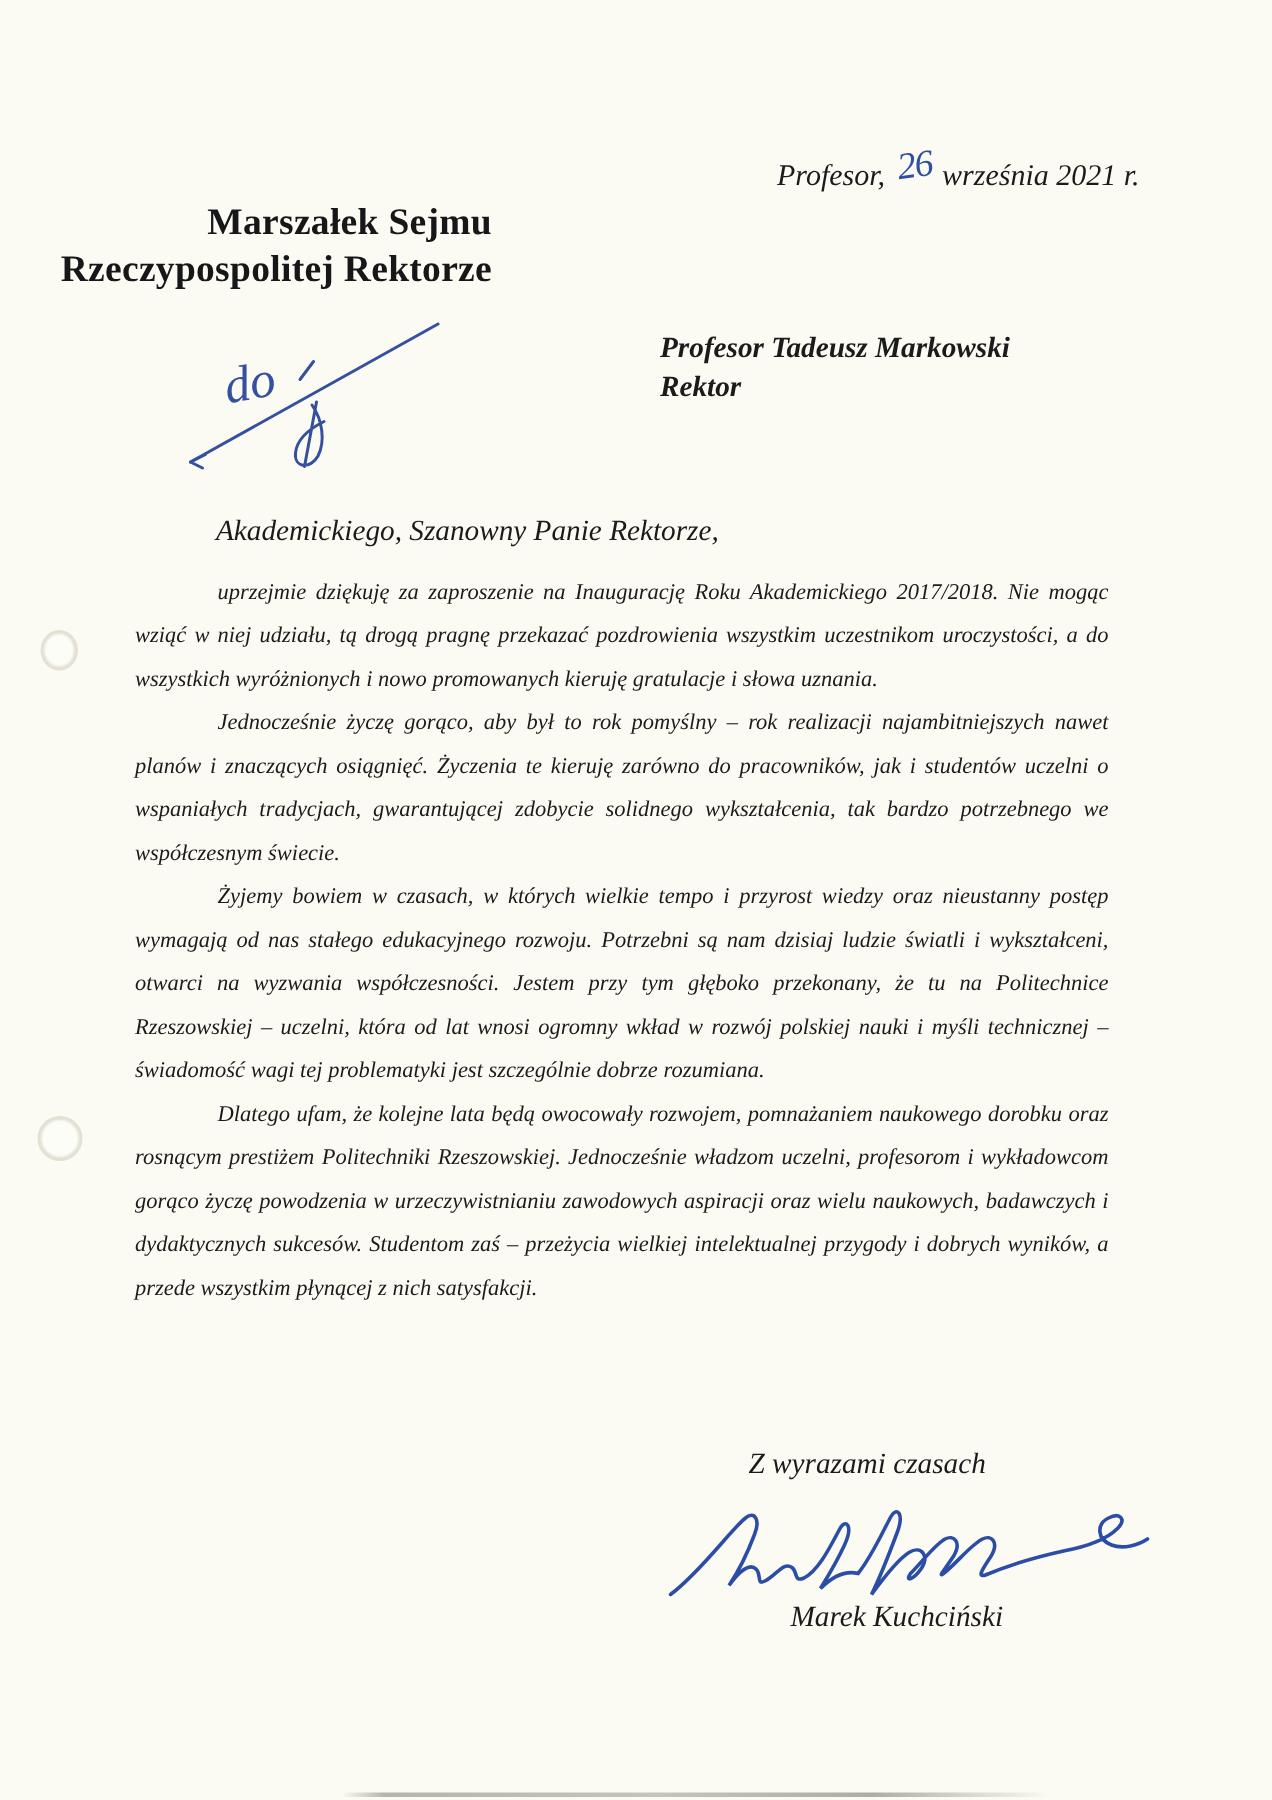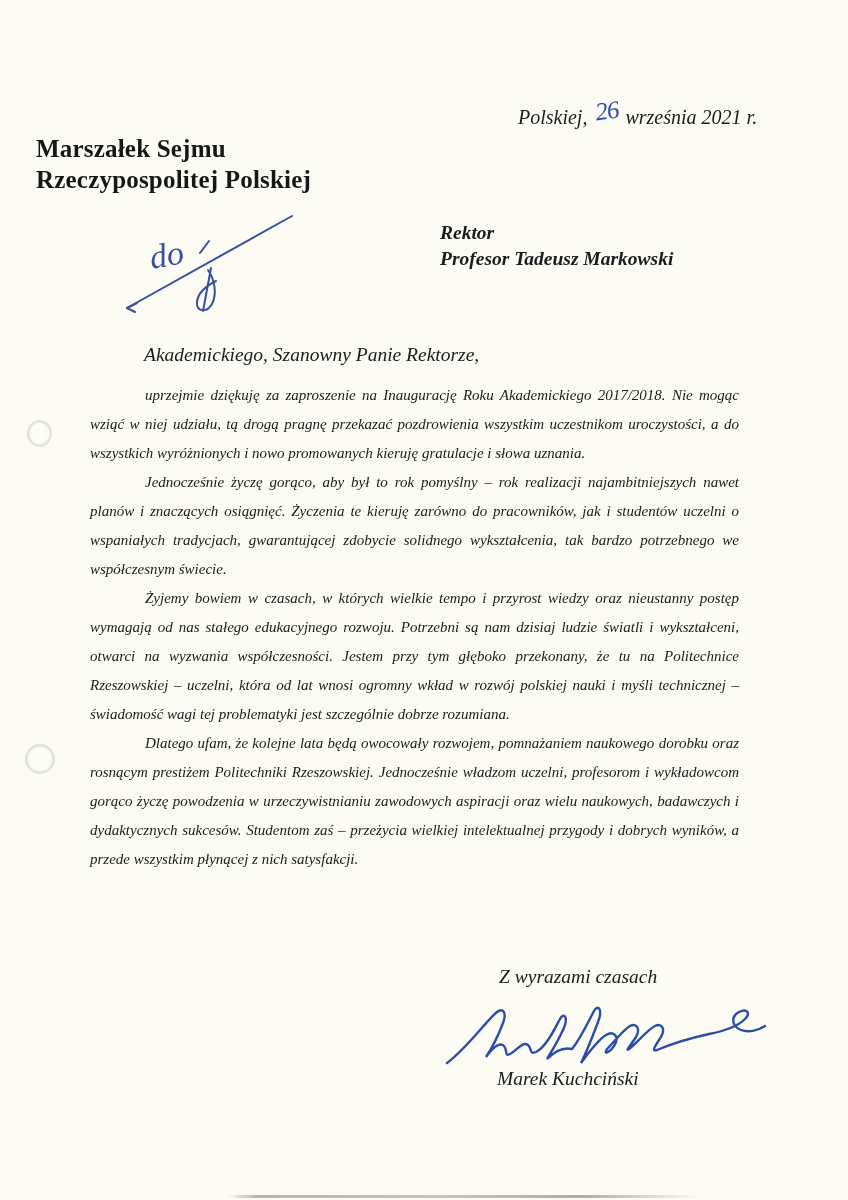--- a/index.html
+++ b/index.html
@@ -22,21 +22,21 @@
     color:#2e4fa3;
     font-size:25px;
     font-style:italic;
     transform:rotate(-8deg) translateY(-5px);
     margin:0 1px 0 4px;
     letter-spacing:-1px;
   }
   
   .letterhead{
     position:absolute;left:36px;top:133px;width:292px;
-    text-align:left;
+    text-align:right;
     font-weight:bold;
     font-size:25px;
     line-height:31px;
     color:#17171a;
     letter-spacing:.2px;
   }
   
   .annotation{position:absolute;left:108px;top:208px;width:195px;height:120px;}
   .annotation svg{position:absolute;inset:0;overflow:visible;}
   .annotation .hand-text{
@@ -63,21 +63,21 @@
     text-align:justify;
   }
   .body-text p{margin:0;text-indent:55px;}
   .closing{
     position:absolute;left:499px;top:966px;
     font-style:italic;font-size:19.5px;
   }
   
   .signature-svg{position:absolute;left:433px;top:1000px;width:338px;height:74px;overflow:visible;}
   .signer-name{
-    position:absolute;left:497px;top:1068px;
+    position:absolute;left:527px;top:1068px;
     font-style:italic;font-size:19.5px;
   }
   
   .hole-punch{
     position:absolute;border-radius:50%;
     background:#fdfdf8;
     border:2px solid #e3e1d4;
     box-shadow:inset 0 0 2px rgba(160,158,145,.6);
   }
   .hole-punch.hp1{left:27px;top:420px;width:21px;height:23px;}
@@ -87,45 +87,45 @@
     background:linear-gradient(90deg,rgba(95,95,88,0) 0%,rgba(95,95,88,.45) 6%,rgba(95,95,88,.35) 45%,rgba(95,95,88,.5) 75%,rgba(95,95,88,0) 100%);
     filter:blur(.5px);
   }
 </style>
 </head>
 <body>
 
 <div class="page">
 
   <div class="date-line">
-    <span>Polskiej,</span>
+    <span>Profesor,</span>
     <span class="day">26</span>
     <span>września 2021 r.</span>
   </div>
 
   <div class="letterhead">
     <div>Marszałek Sejmu</div>
-    <div>Rzeczypospolitej Polskiej</div>
+    <div>Rzeczypospolitej Rektorze</div>
   </div>
 
   <div class="annotation">
     <svg viewBox="0 0 195 120" width="195" height="120">
       <g stroke="#35509f" stroke-width="2" fill="none" stroke-linecap="round">
         <path d="M 184 8 L 19 100"></path>
         <path d="M 19 100 l 10 -5 M 19 100 l 8 4"></path>
         <path d="M 100 62 C 107 72, 109 86, 104 96 C 99 105, 88 104, 89 94 C 90 84, 100 77, 108 73 M 103 60 L 95 103"></path>
         <path d="M 92 45 L 101 33"></path>
       </g>
       <text x="42" y="58" class="hand-text" transform="rotate(-10 60 50)">do</text>
     </svg>
   </div>
 
   <div class="recipient">
+    <div>Profesor Tadeusz Markowski</div>
     <div>Rektor</div>
-    <div>Profesor Tadeusz Markowski</div>
   </div>
 
   <div class="salutation">Akademickiego, Szanowny Panie Rektorze,</div>
 
   <div class="body-text">
     <p>uprzejmie dziękuję za zaproszenie na Inaugurację Roku Akademickiego 2017/2018. Nie mogąc wziąć w niej udziału, tą drogą pragnę przekazać pozdrowienia wszystkim uczestnikom uroczystości, a do wszystkich wyróżnionych i nowo promowanych kieruję gratulacje i słowa uznania.</p>
     <p>Jednocześnie życzę gorąco, aby był to rok pomyślny – rok realizacji najambitniejszych nawet planów i znaczących osiągnięć. Życzenia te kieruję zarówno do pracowników, jak i studentów uczelni o wspaniałych tradycjach, gwarantującej zdobycie solidnego wykształcenia, tak bardzo potrzebnego we współczesnym świecie.</p>
     <p>Żyjemy bowiem w czasach, w których wielkie tempo i przyrost wiedzy oraz nieustanny postęp wymagają od nas stałego edukacyjnego rozwoju. Potrzebni są nam dzisiaj ludzie światli i wykształceni, otwarci na wyzwania współczesności. Jestem przy tym głęboko przekonany, że tu na Politechnice Rzeszowskiej – uczelni, która od lat wnosi ogromny wkład w rozwój polskiej nauki i myśli technicznej – świadomość wagi tej problematyki jest szczególnie dobrze rozumiana.</p>
     <p>Dlatego ufam, że kolejne lata będą owocowały rozwojem, pomnażaniem naukowego dorobku oraz rosnącym prestiżem Politechniki Rzeszowskiej. Jednocześnie władzom uczelni, profesorom i wykładowcom gorąco życzę powodzenia w urzeczywistnianiu zawodowych aspiracji oraz wielu naukowych, badawczych i dydaktycznych sukcesów. Studentom zaś – przeżycia wielkiej intelektualnej przygody i dobrych wyników, a przede wszystkim płynącej z nich satysfakcji.</p>
   </div>

